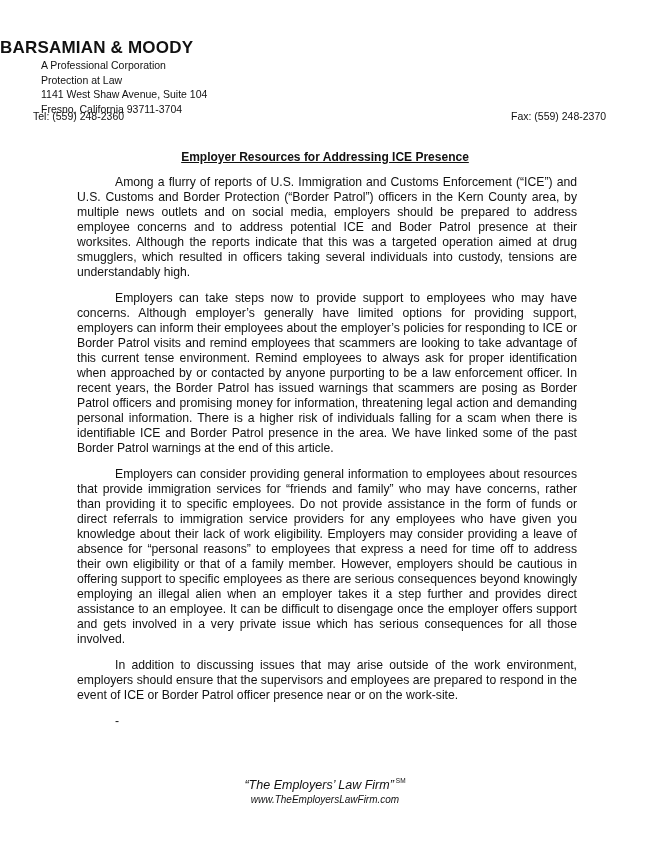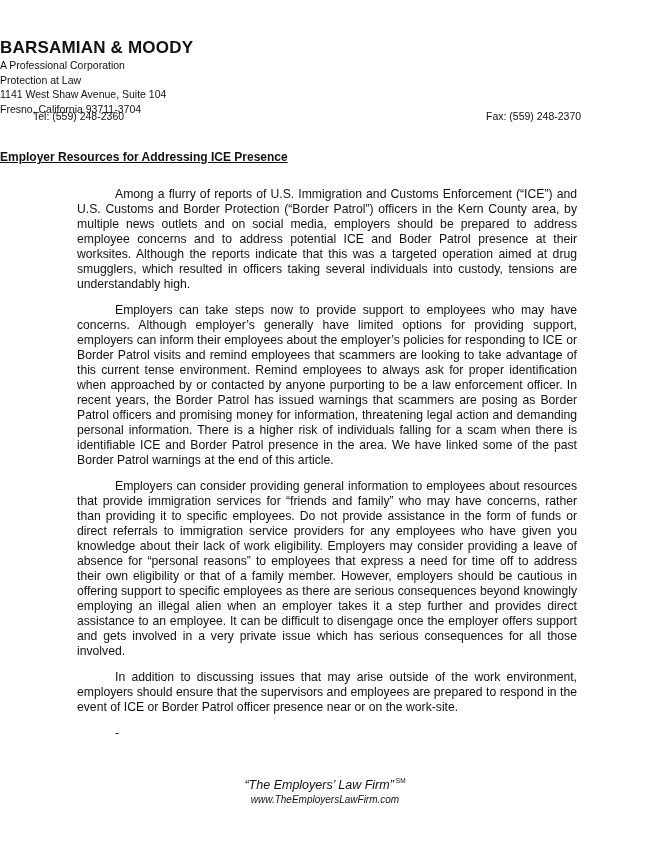--- a/index.html
+++ b/index.html
@@ -1,26 +1,26 @@
 <!DOCTYPE html>
 <html><head>
 <meta charset="utf-8">
 <style>
   html, body { margin: 0; padding: 0; background: #ffffff; }
   body { width: 650px; height: 841px; position: relative; overflow: hidden; color: #111; font-family: "Liberation Sans", sans-serif; }
   .letterhead { position: absolute; top: 38px; left: 0; width: 650px; }
   .firm-name { font-size: 17px; font-weight: bold; letter-spacing: 0.2px; line-height: 20px; }
-  .lh-line { font-size: 10.5px; line-height: 14.5px; }
+  .lh-line { font-size: 10.5px; line-height: 14.5px; padding-left: 41px; }
   .contact-row { position: absolute; top: 110px; left: 0; width: 650px; height: 15px; font-size: 10.5px; }
   .contact-row span { position: absolute; top: 0; white-space: nowrap; text-align: right; }
   .tel { left: 33px; }
   .email { left: 219px; }
-  .fax { left: 486px; }
-  .doc-title { position: absolute; top: 150px; left: 0; width: 650px; font-size: 12px; font-weight: bold; text-decoration: underline; }
-  .body-text { position: absolute; top: 187px; left: 77px; width: 500px; font-size: 12.2px; line-height: 15px; }
+  .fax { left: 511px; }
+  .doc-title { position: absolute; top: 150px; left: 0; width: 650px; text-align: center; font-size: 12px; font-weight: bold; text-decoration: underline; }
+  .body-text { position: absolute; top: 175px; left: 77px; width: 500px; font-size: 12.2px; line-height: 15px; }
   .body-text p { margin: 0 0 11px 0; text-align: justify; text-indent: 38px; }
   .bullets { margin: 0; padding: 0; list-style: none; }
   .bullets li { position: relative; padding-left: 57px; text-align: justify; }
   .bullets .dash { position: absolute; left: 38px; top: 0; }
   .footer { position: absolute; top: 773px; left: 0; width: 650px; text-align: center; font-style: italic; }
   .tagline { font-size: 12.5px; line-height: 16px; }
   .tagline sup { font-size: 6.5px; font-style: normal; vertical-align: 6px; margin-left: 2px; }
   .website { font-size: 10px; line-height: 13px; text-align: center; }
 </style>
 </head>

